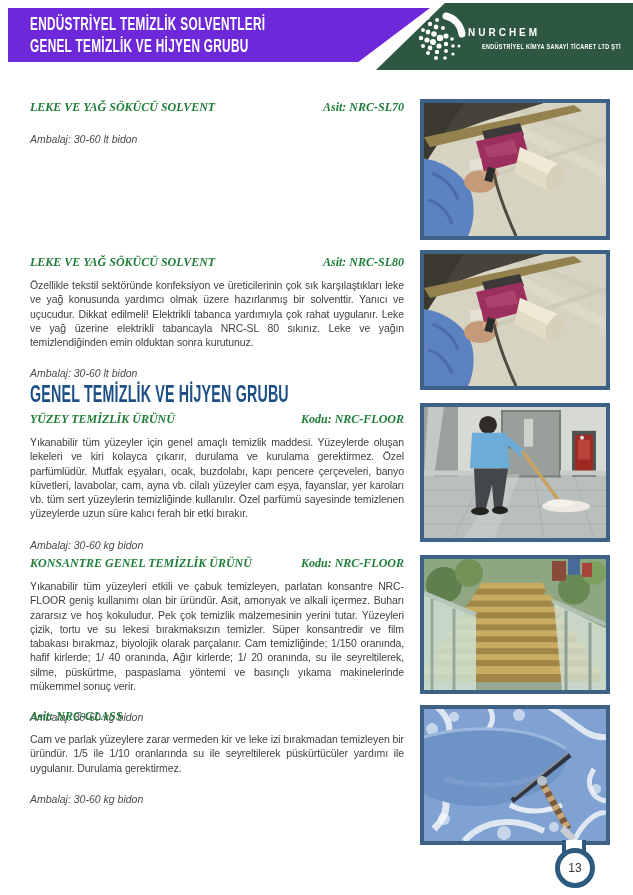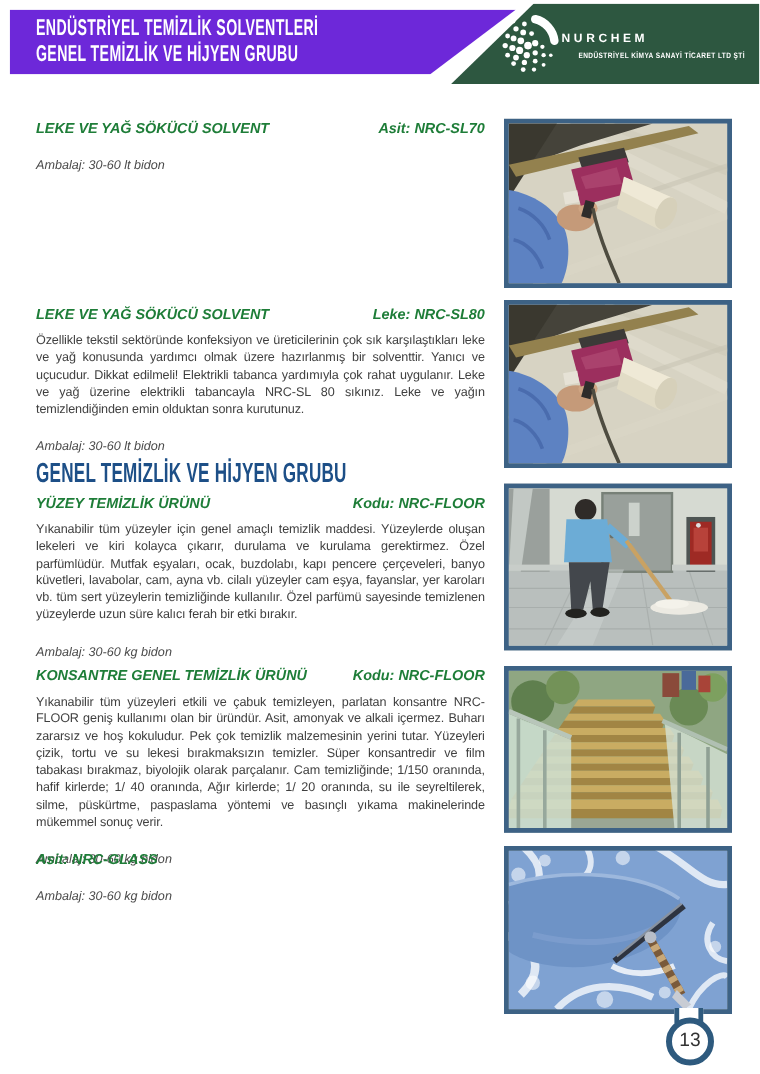--- a/index.html
+++ b/index.html
@@ -21,34 +21,34 @@
   .logo-globe { position:absolute; left:416px; top:11px; width:50px; height:52px; }
   .brand-name { position:absolute; left:468px; top:27px; color:#fff; font-weight:bold; font-size:10px; letter-spacing:3px;text-align:center; }
   .brand-sub  { position:absolute; left:482px; top:43px; color:#fff; font-weight:bold; font-size:6.5px; letter-spacing:0.4px;
     transform:scaleX(0.84); transform-origin:left top; white-space:nowrap; }
 
   
   .section-heading { position:absolute; left:30px; top:381px; color:#1d4f87; font-weight:bold; font-size:23px;
     transform:scaleX(0.62); transform-origin:left top; white-space:nowrap; letter-spacing:0.3px; }
   .product { position:absolute; left:30px; width:374px; }
   .phead { display:flex; justify-content:space-between; align-items:baseline;
-    font-weight:bold; font-style:italic; font-size:12px; color:#1e7d38; }
+    font-weight:bold; font-style:italic; font-size:12px; color:#1e7d38;font-family:Liberation Serif, serif; }
   .pbody { margin-top:8px; font-size:10.5px; line-height:14.3px; color:#3f3f3f; text-align:justify; letter-spacing:-0.1px; }
   .pambalaj { margin-top:18px; font-size:10.5px; font-style:italic; color:#4a4a4a; }
 
   
   .photo { position:absolute; left:420px; width:190px; border:4px solid #3d6285; background:#cfd3cc; }
   .photo svg { display:block; width:100%; height:100%; }
 
   
   .badge-neck { position:absolute; left:562px; top:840px; width:24px; height:13px;
     border-left:4px solid #2e5a7e; border-right:4px solid #2e5a7e; background:#fff; }
   .page-badge { position:absolute; left:555px; top:848px; width:40px; height:40px; border-radius:50%;
     border:5px solid #2e5a7e; background:#fff; display:flex; align-items:center; justify-content:center;
-    font-size:16px; color:#333; }
+    font-size:12px; color:#333; }
 </style>
 </head>
 <body>
 
 <div class="page">
 
   <div class="header-blue">
     <div class="header-title">
       <div>ENDÜSTRİYEL TEMİZLİK SOLVENTLERİ</div>
       <div>GENEL TEMİZLİK VE HİJYEN GRUBU</div>
@@ -93,21 +93,21 @@
     <div class="phead">
       <span>LEKE VE YAĞ SÖKÜCÜ SOLVENT</span>
       <span>Asit: NRC-SL70</span>
     </div>
     <div class="pambalaj">Ambalaj: 30-60 lt bidon</div>
   </div>
 
   <div class="product" style="top:255px">
     <div class="phead">
       <span>LEKE VE YAĞ SÖKÜCÜ SOLVENT</span>
-      <span>Leke: NRC-SL80</span>
+      <span>Asit: NRC-SL80</span>
     </div>
     <div class="pbody">Özellikle tekstil sektöründe konfeksiyon ve üreticilerinin çok sık karşılaştıkları leke ve yağ konusunda yardımcı olmak üzere hazırlanmış bir solventtir. Yanıcı ve uçucudur. Dikkat edilmeli! Elektrikli tabanca yardımıyla çok rahat uygulanır. Leke ve yağ üzerine elektrikli tabancayla NRC-SL 80 sıkınız. Leke ve yağın temizlendiğinden emin olduktan sonra kurutunuz.</div>
     <div class="pambalaj">Ambalaj: 30-60 lt bidon</div>
   </div>
 
   <div class="section-heading">GENEL TEMİZLİK VE HİJYEN GRUBU</div>
 
   <div class="product" style="top:412px">
     <div class="phead">
       <span>YÜZEY TEMİZLİK ÜRÜNÜ</span>
@@ -123,20 +123,21 @@
       <span>Kodu: NRC-FLOOR</span>
     </div>
     <div class="pbody">Yıkanabilir tüm yüzeyleri etkili ve çabuk temizleyen, parlatan konsantre NRC-FLOOR geniş kullanımı olan bir üründür. Asit, amonyak ve alkali içermez. Buharı zararsız ve hoş kokuludur. Pek çok temizlik malzemesinin yerini tutar. Yüzeyleri çizik, tortu ve su lekesi bırakmaksızın temizler. Süper konsantredir ve film tabakası bırakmaz, biyolojik olarak parçalanır. Cam temizliğinde; 1/150 oranında, hafif kirlerde; 1/ 40 oranında, Ağır kirlerde; 1/ 20 oranında, su ile seyreltilerek, silme, püskürtme, paspaslama yöntemi ve basınçlı yıkama makinelerinde mükemmel sonuç verir.</div>
     <div class="pambalaj">Ambalaj: 30-60 kg bidon</div>
   </div>
 
   <div class="product" style="top:709px">
     <div class="phead">
       <span>Asit: NRC-GLASS</span>
     </div>
+    <div class="pbody">Cam ve parlak yüzeylere zarar vermeden kir ve leke izi bırakmadan temizleyen bir üründür. 1/5 ile 1/10 oranlarında su ile seyreltilerek püskürtücüler yardımı ile uygulanır. Durulama gerektirmez.</div>
     <div class="pambalaj">Ambalaj: 30-60 kg bidon</div>
   </div>
 
   <div class="photo" style="top:99px;height:141px">
     <svg viewBox="0 0 182 132" preserveAspectRatio="none">
       <rect width="182" height="132" fill="#d7d3c3"></rect>
       <path d="M40 0 L182 70" stroke="#e3dfd0" stroke-width="10" opacity=".6"></path>
       <path d="M80 0 L182 40" stroke="#cfcbba" stroke-width="6" opacity=".7"></path>
       <path d="M0 95 L182 35" stroke="#c9c5b5" stroke-width="4" opacity=".6"></path>
       <path d="M20 132 L182 75" stroke="#dcd8c8" stroke-width="8" opacity=".5"></path>

